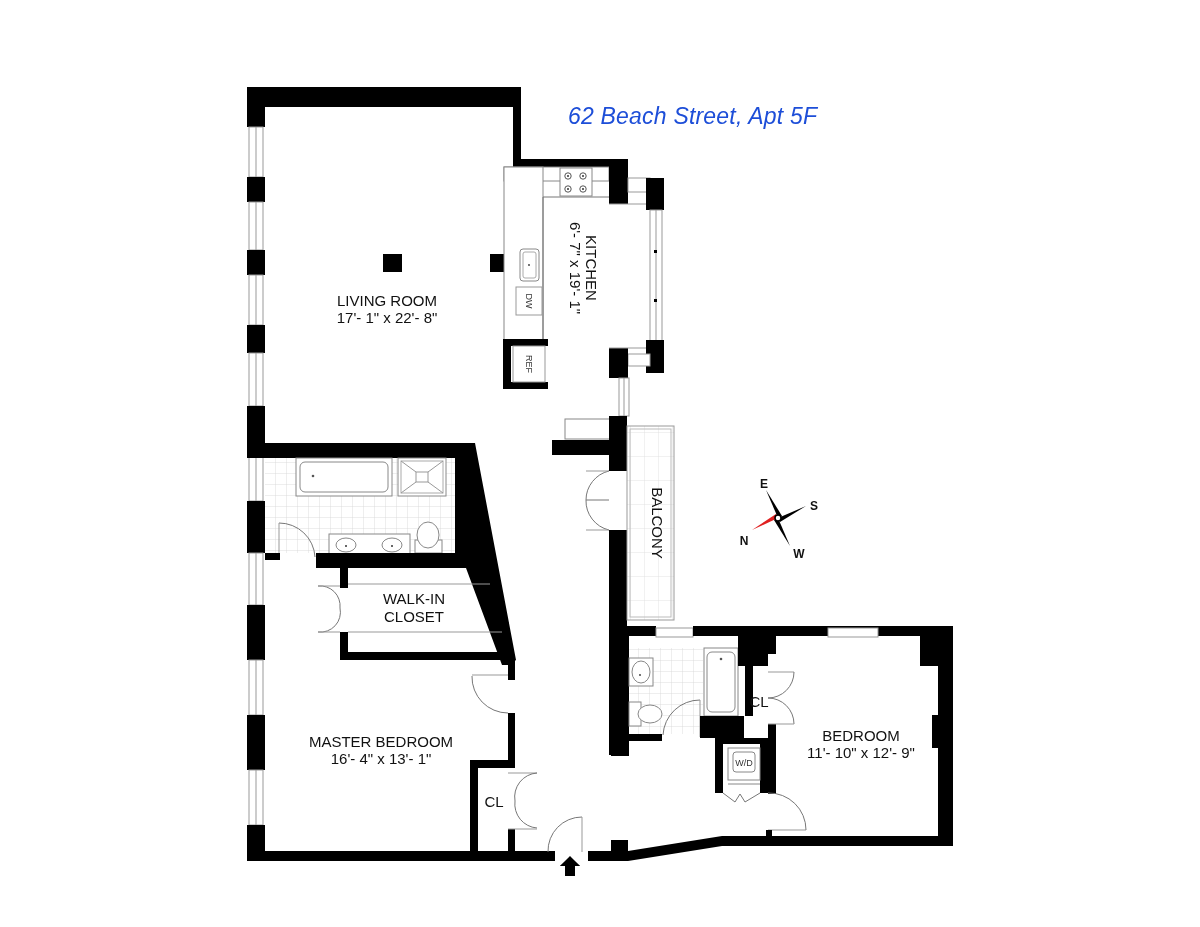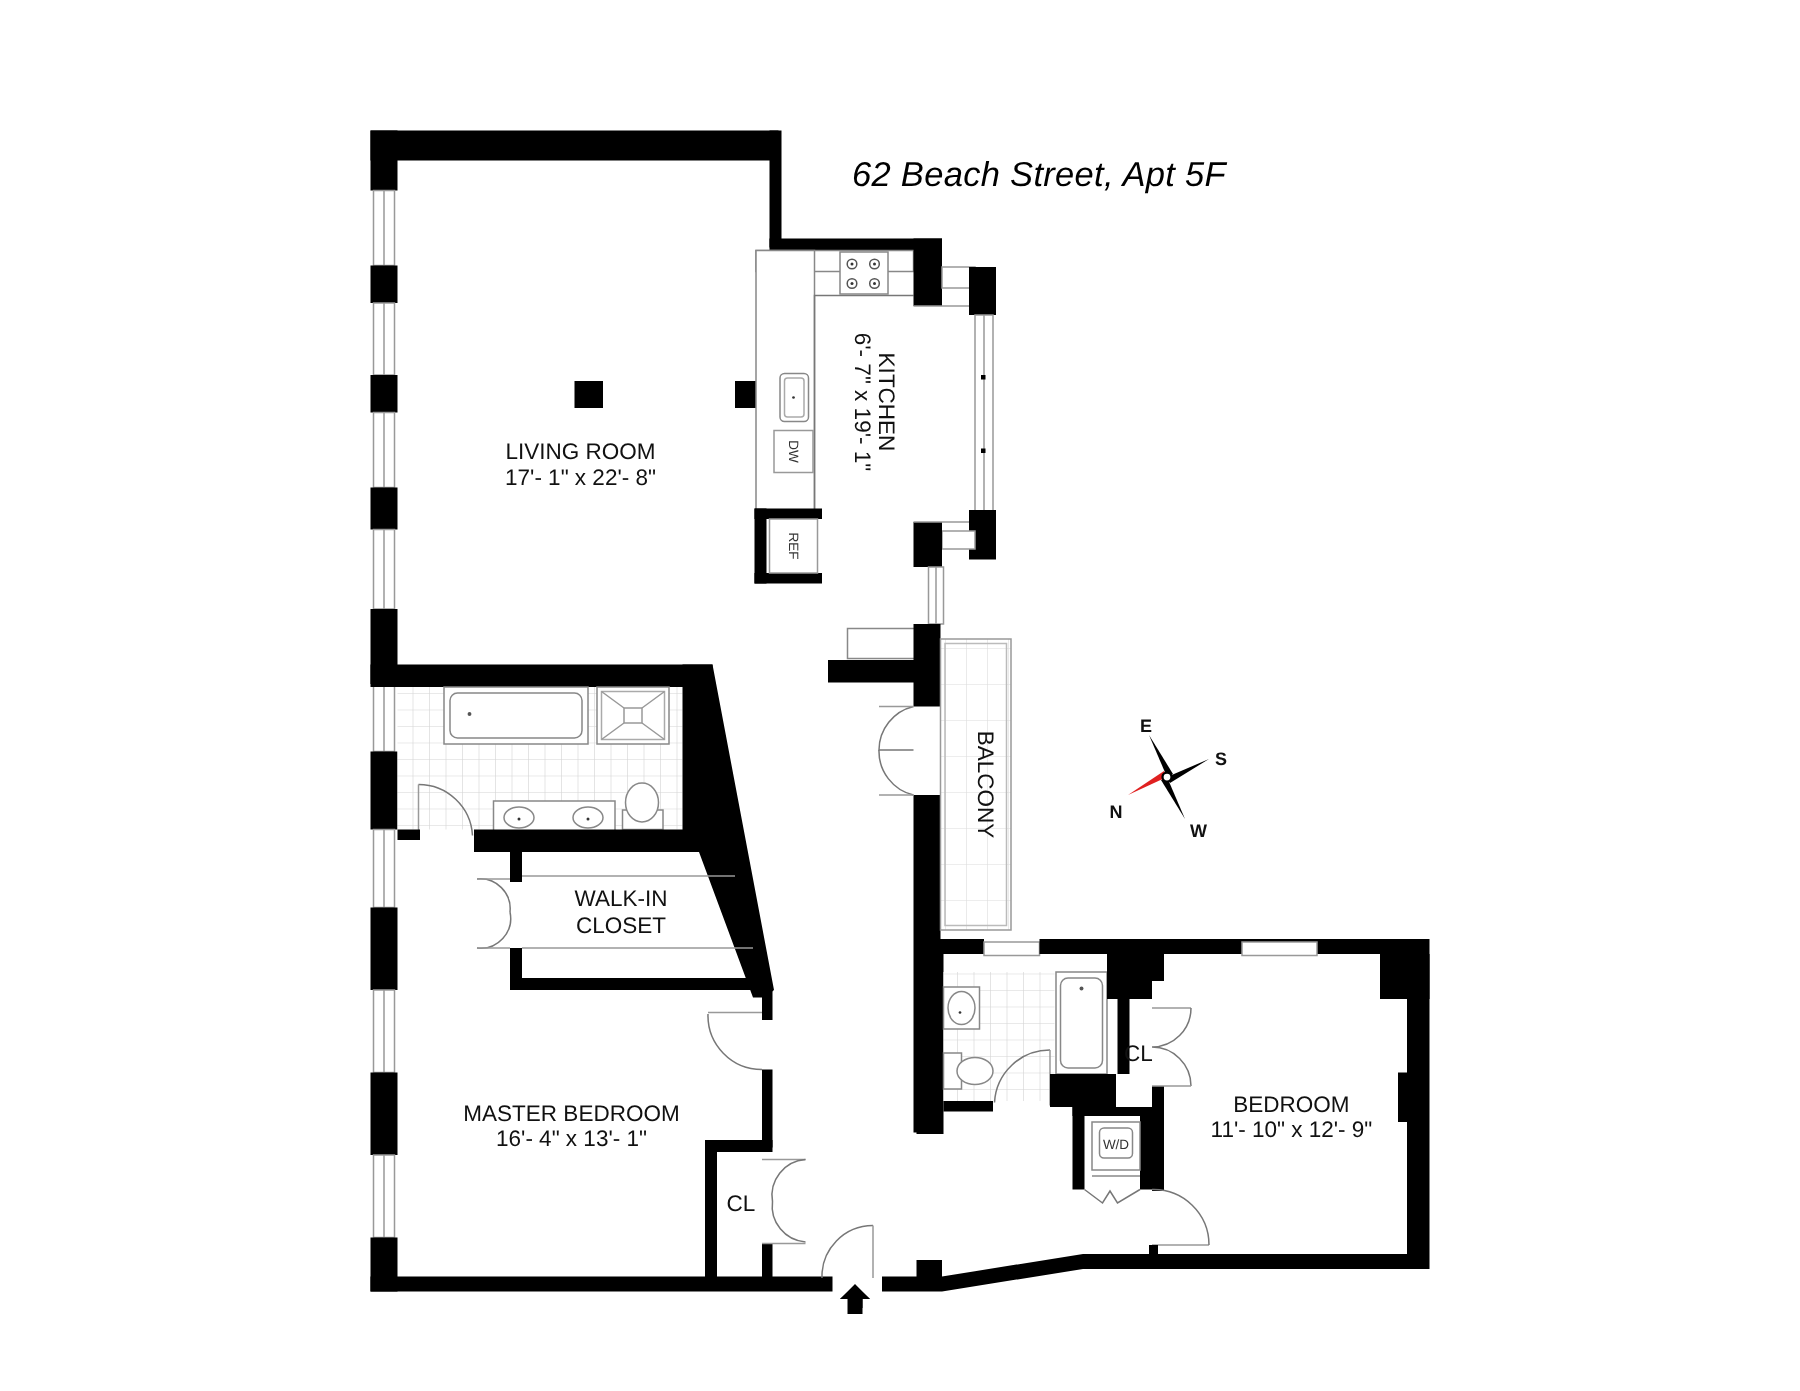--- a/index.html
+++ b/index.html
@@ -1,18 +1,18 @@
 <!DOCTYPE html>
 <html><head>
 <meta charset="utf-8">
 <style>
   html, body { margin: 0; padding: 0; background: #ffffff; }
   body { width: 1200px; height: 927px; position: relative; overflow: hidden; font-family: "Liberation Sans", sans-serif; }
   #plan { position: absolute; left: 0; top: 0; width: 1200px; height: 927px; }
-  .title { position: absolute; left: 568px; top: 103px; font-size: 23px; font-style: italic; color: #000000; letter-spacing: 0.2px; }
+  .title { position: absolute; left: 568px; top: 103px; font-size: 23px; font-style: italic; color: #1d4ed8; letter-spacing: 0.2px; }
   .lbl { font-family: "Liberation Sans", sans-serif; fill: #111; }
   .room-name { font-size: 15px; }
   .room-dim { font-size: 15px; }
   .small { font-size: 9px; fill: #333; }
   .wall { fill: #000; }
   .thin { fill: none; stroke: #777; stroke-width: 1; }
   .thin2 { fill: #fff; stroke: #888; stroke-width: 1; }
   .win { fill: #fff; stroke: #999; stroke-width: 1; }
 </style>
 </head>

